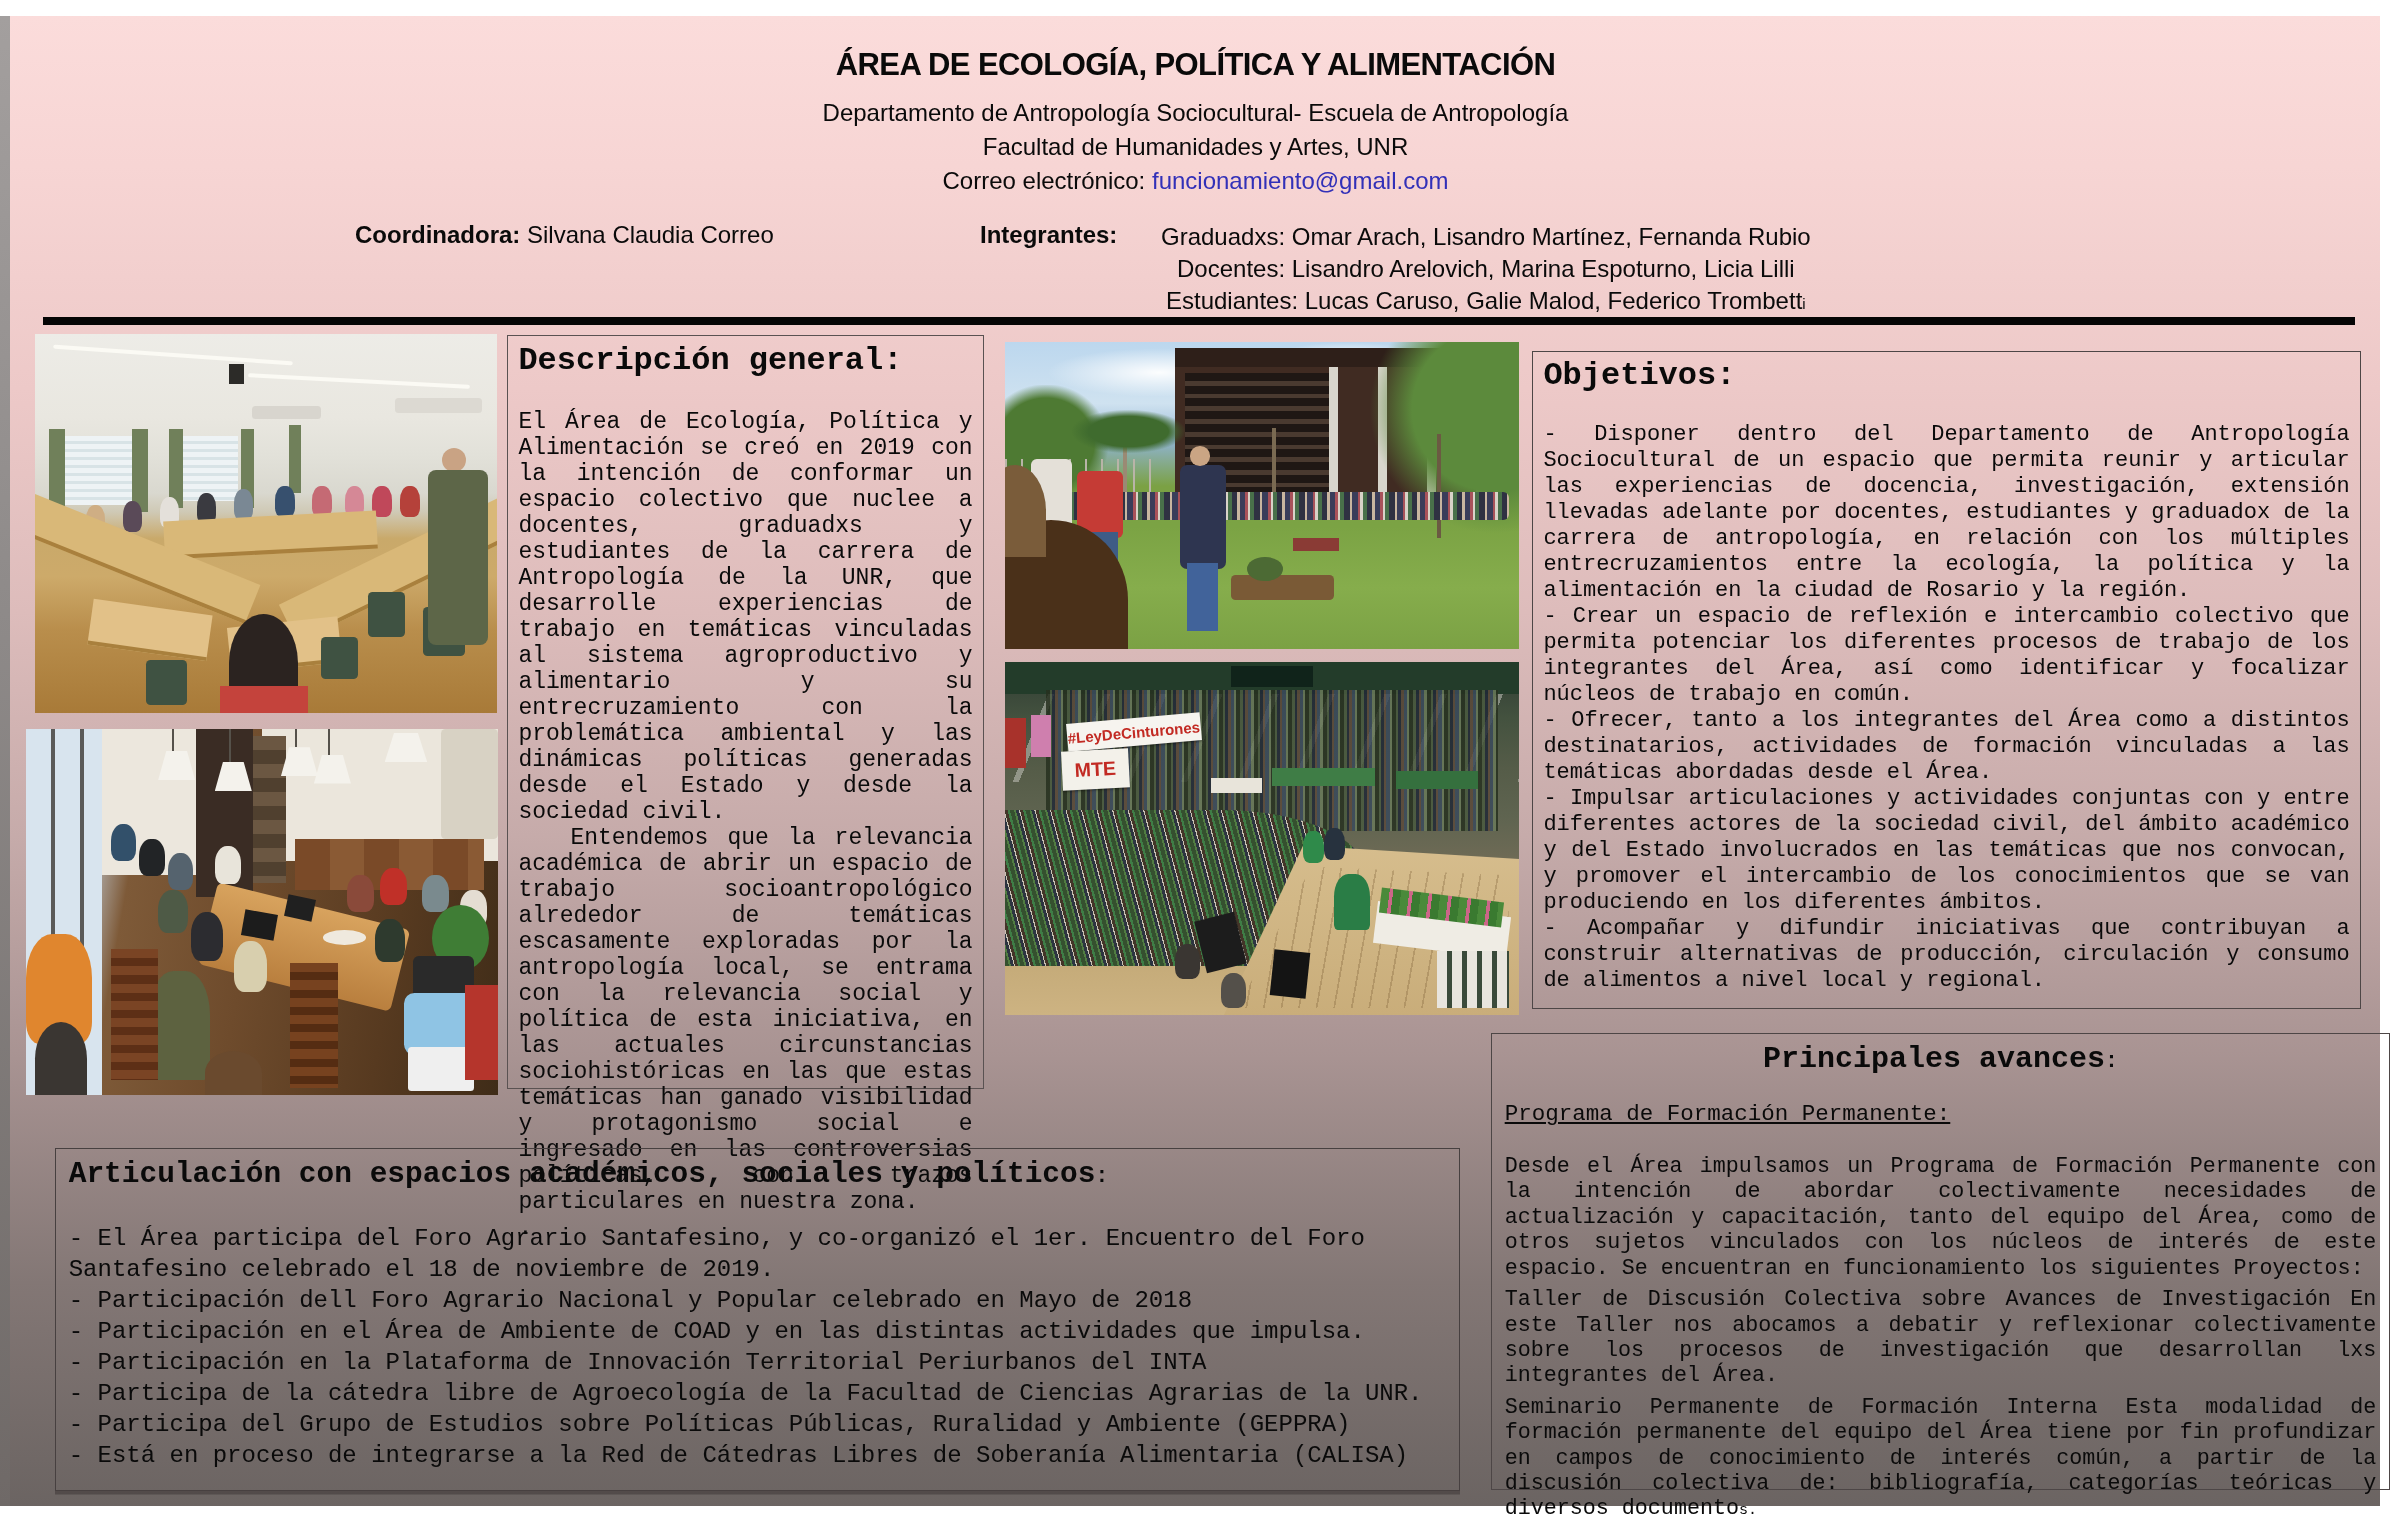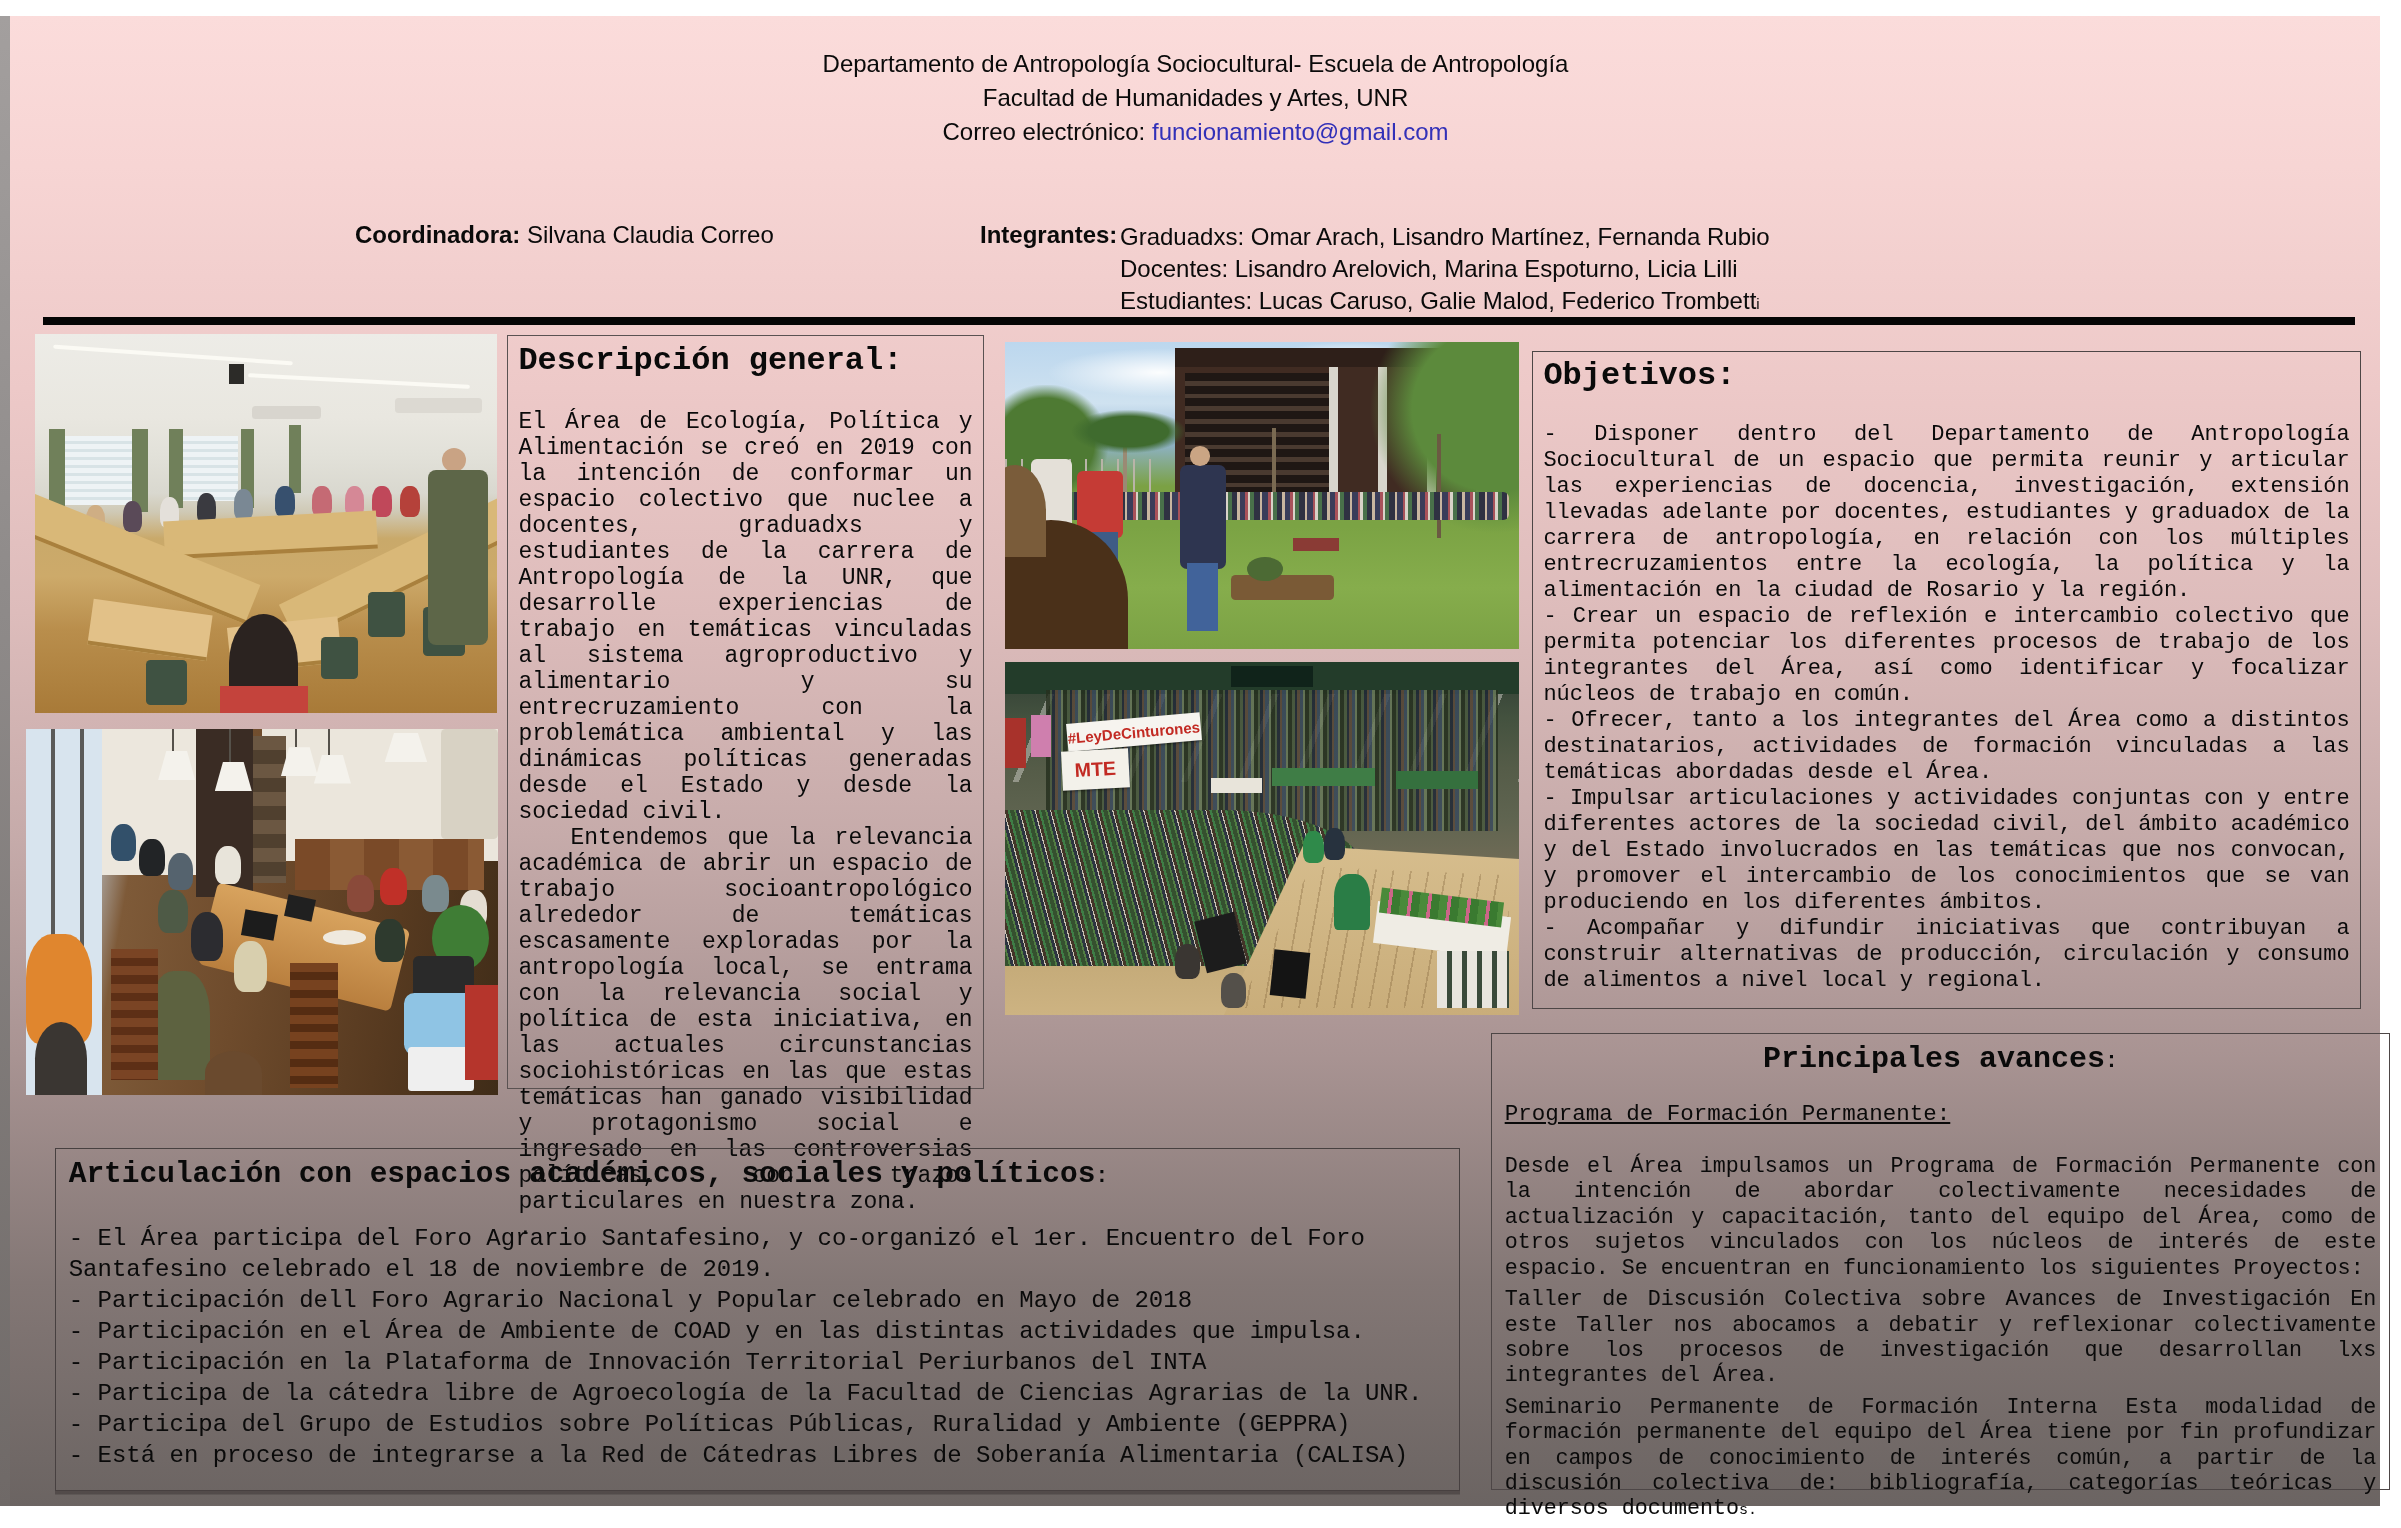--- a/index.html
+++ b/index.html
@@ -13,21 +13,21 @@
   #black-rule{position:absolute;left:43px;top:317px;width:2312px;height:8px;background:#050505;}
 
   
   #header-block{position:absolute;left:329px;top:47px;width:1733px;text-align:center;}
   #poster-title{font-size:31px;font-weight:bold;letter-spacing:-0.6px;margin:0 0 12.7px 0;}
   .hline{font-size:24px;line-height:34px;margin:0;}
   .email{color:#3230b8;}
 
   #coord-line{position:absolute;left:355px;top:221px;font-size:24px;white-space:nowrap;}
   #members-label{position:absolute;left:980px;top:221px;font-size:24px;font-weight:bold;white-space:nowrap;}
-  #members-lines{position:absolute;left:1120px;top:221px;font-size:24px;line-height:32px;white-space:nowrap;}
+  #members-lines{position:absolute;left:1161px;top:221px;font-size:24px;line-height:32px;white-space:nowrap;text-align:center;}
   .bold{font-weight:bold;}
   .tiny{font-size:15px;}
 
   
   .box{position:absolute;border:1.2px solid #4d4646;box-sizing:border-box;font-family:Liberation Mono, monospace;}
   #desc-box{left:507px;top:335px;width:477px;height:754px;padding:5.8px 10.4px;border-color:#5a5252;}
   #obj-box{left:1532px;top:351px;width:829px;height:658px;padding:4.6px 10.4px;}
   #adv-box{left:1491px;top:1033px;width:899px;height:457px;padding:5.8px 12.7px;}
   #art-box{left:55px;top:1148px;width:1405px;height:343px;padding:7px 12.7px;
            border-color:#474040;box-shadow:0 3.5px 0 rgba(50,45,45,.45);}
@@ -72,20 +72,21 @@
   .banner-text{font-weight:bold;color:#c22a23;white-space:nowrap;position:static;}
 </style>
 </head>
 <body>
 
 <div id="page">
   <div id="poster"></div>
   <div id="left-strip"></div>
 
   <div id="header-block">
+    <div id="poster-title">ÁREA DE ECOLOGÍA, POLÍTICA Y ALIMENTACIÓN</div>
     <div class="hline">Departamento de Antropología Sociocultural- Escuela de Antropología</div>
     <div class="hline">Facultad de Humanidades y Artes, UNR</div>
     <div class="hline"><span>Correo electrónico: </span><span class="email">funcionamiento@gmail.com</span></div>
   </div>
 
   <div id="coord-line"><span class="bold">Coordinadora:</span><span> Silvana Claudia Correo</span></div>
   <div id="members-label">Integrantes:</div>
   <div id="members-lines">
     <div>Graduadxs: Omar Arach, Lisandro Martínez, Fernanda Rubio</div>
     <div>Docentes: Lisandro Arelovich, Marina Espoturno, Licia Lilli</div>

